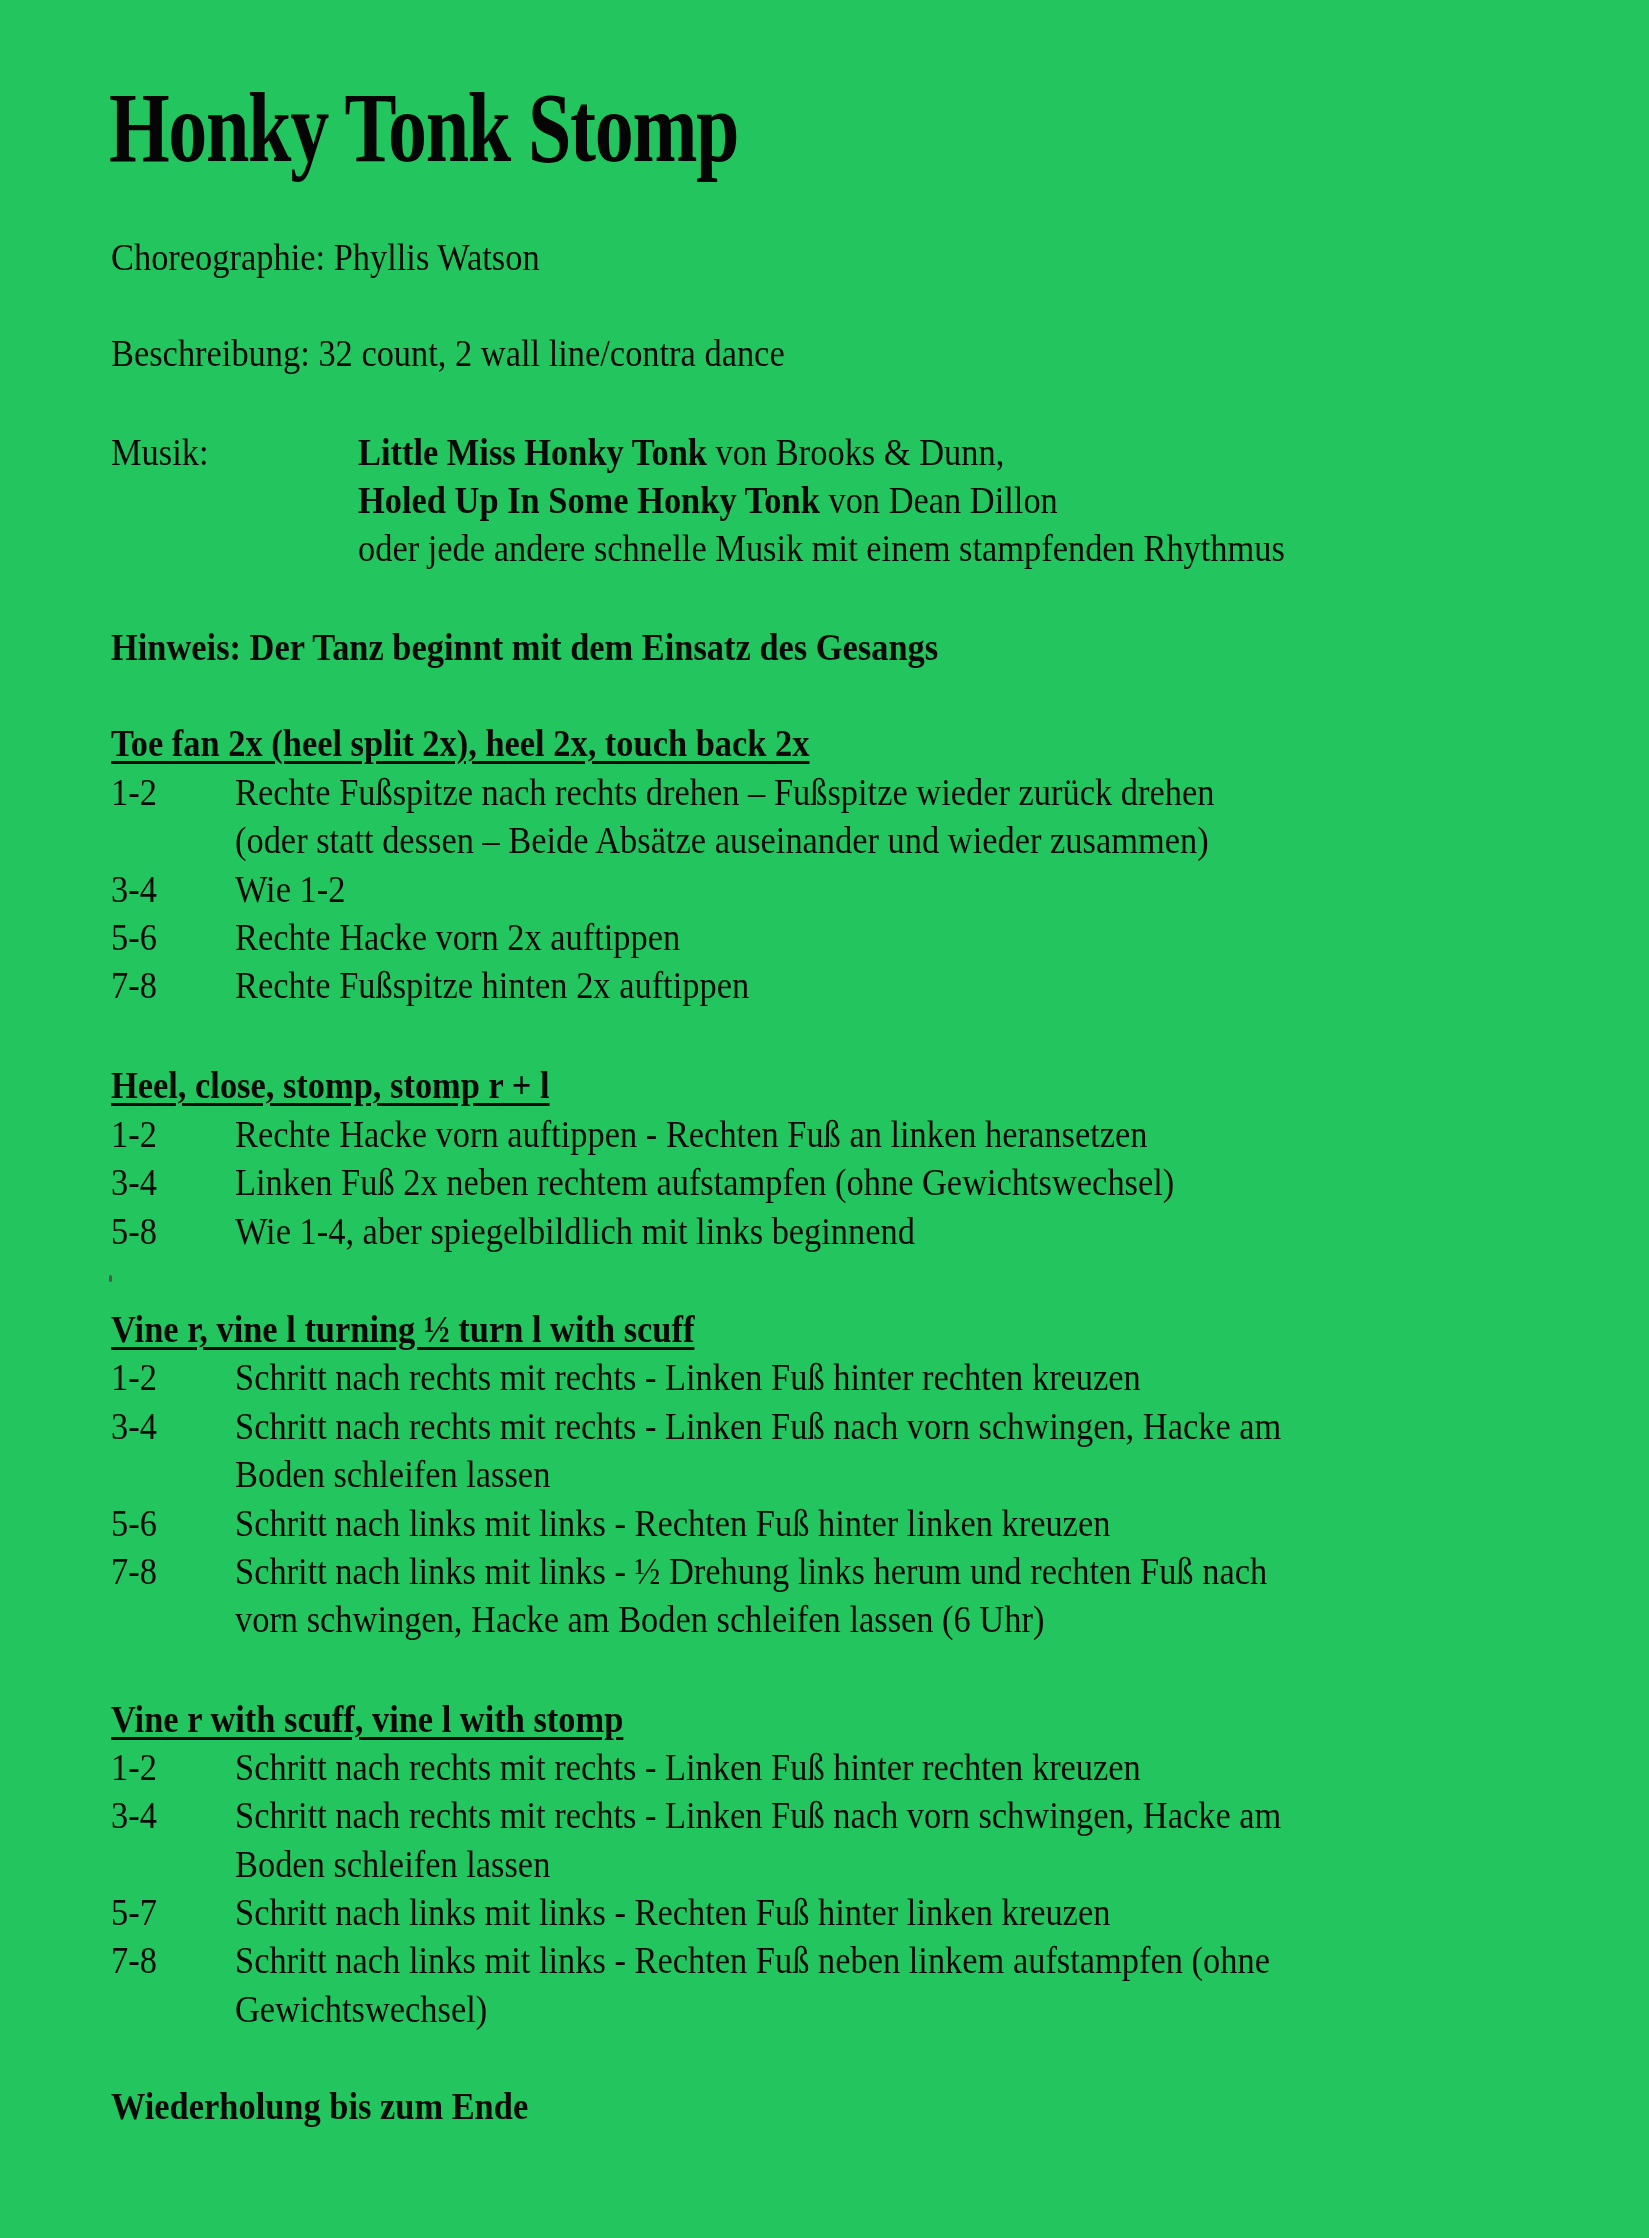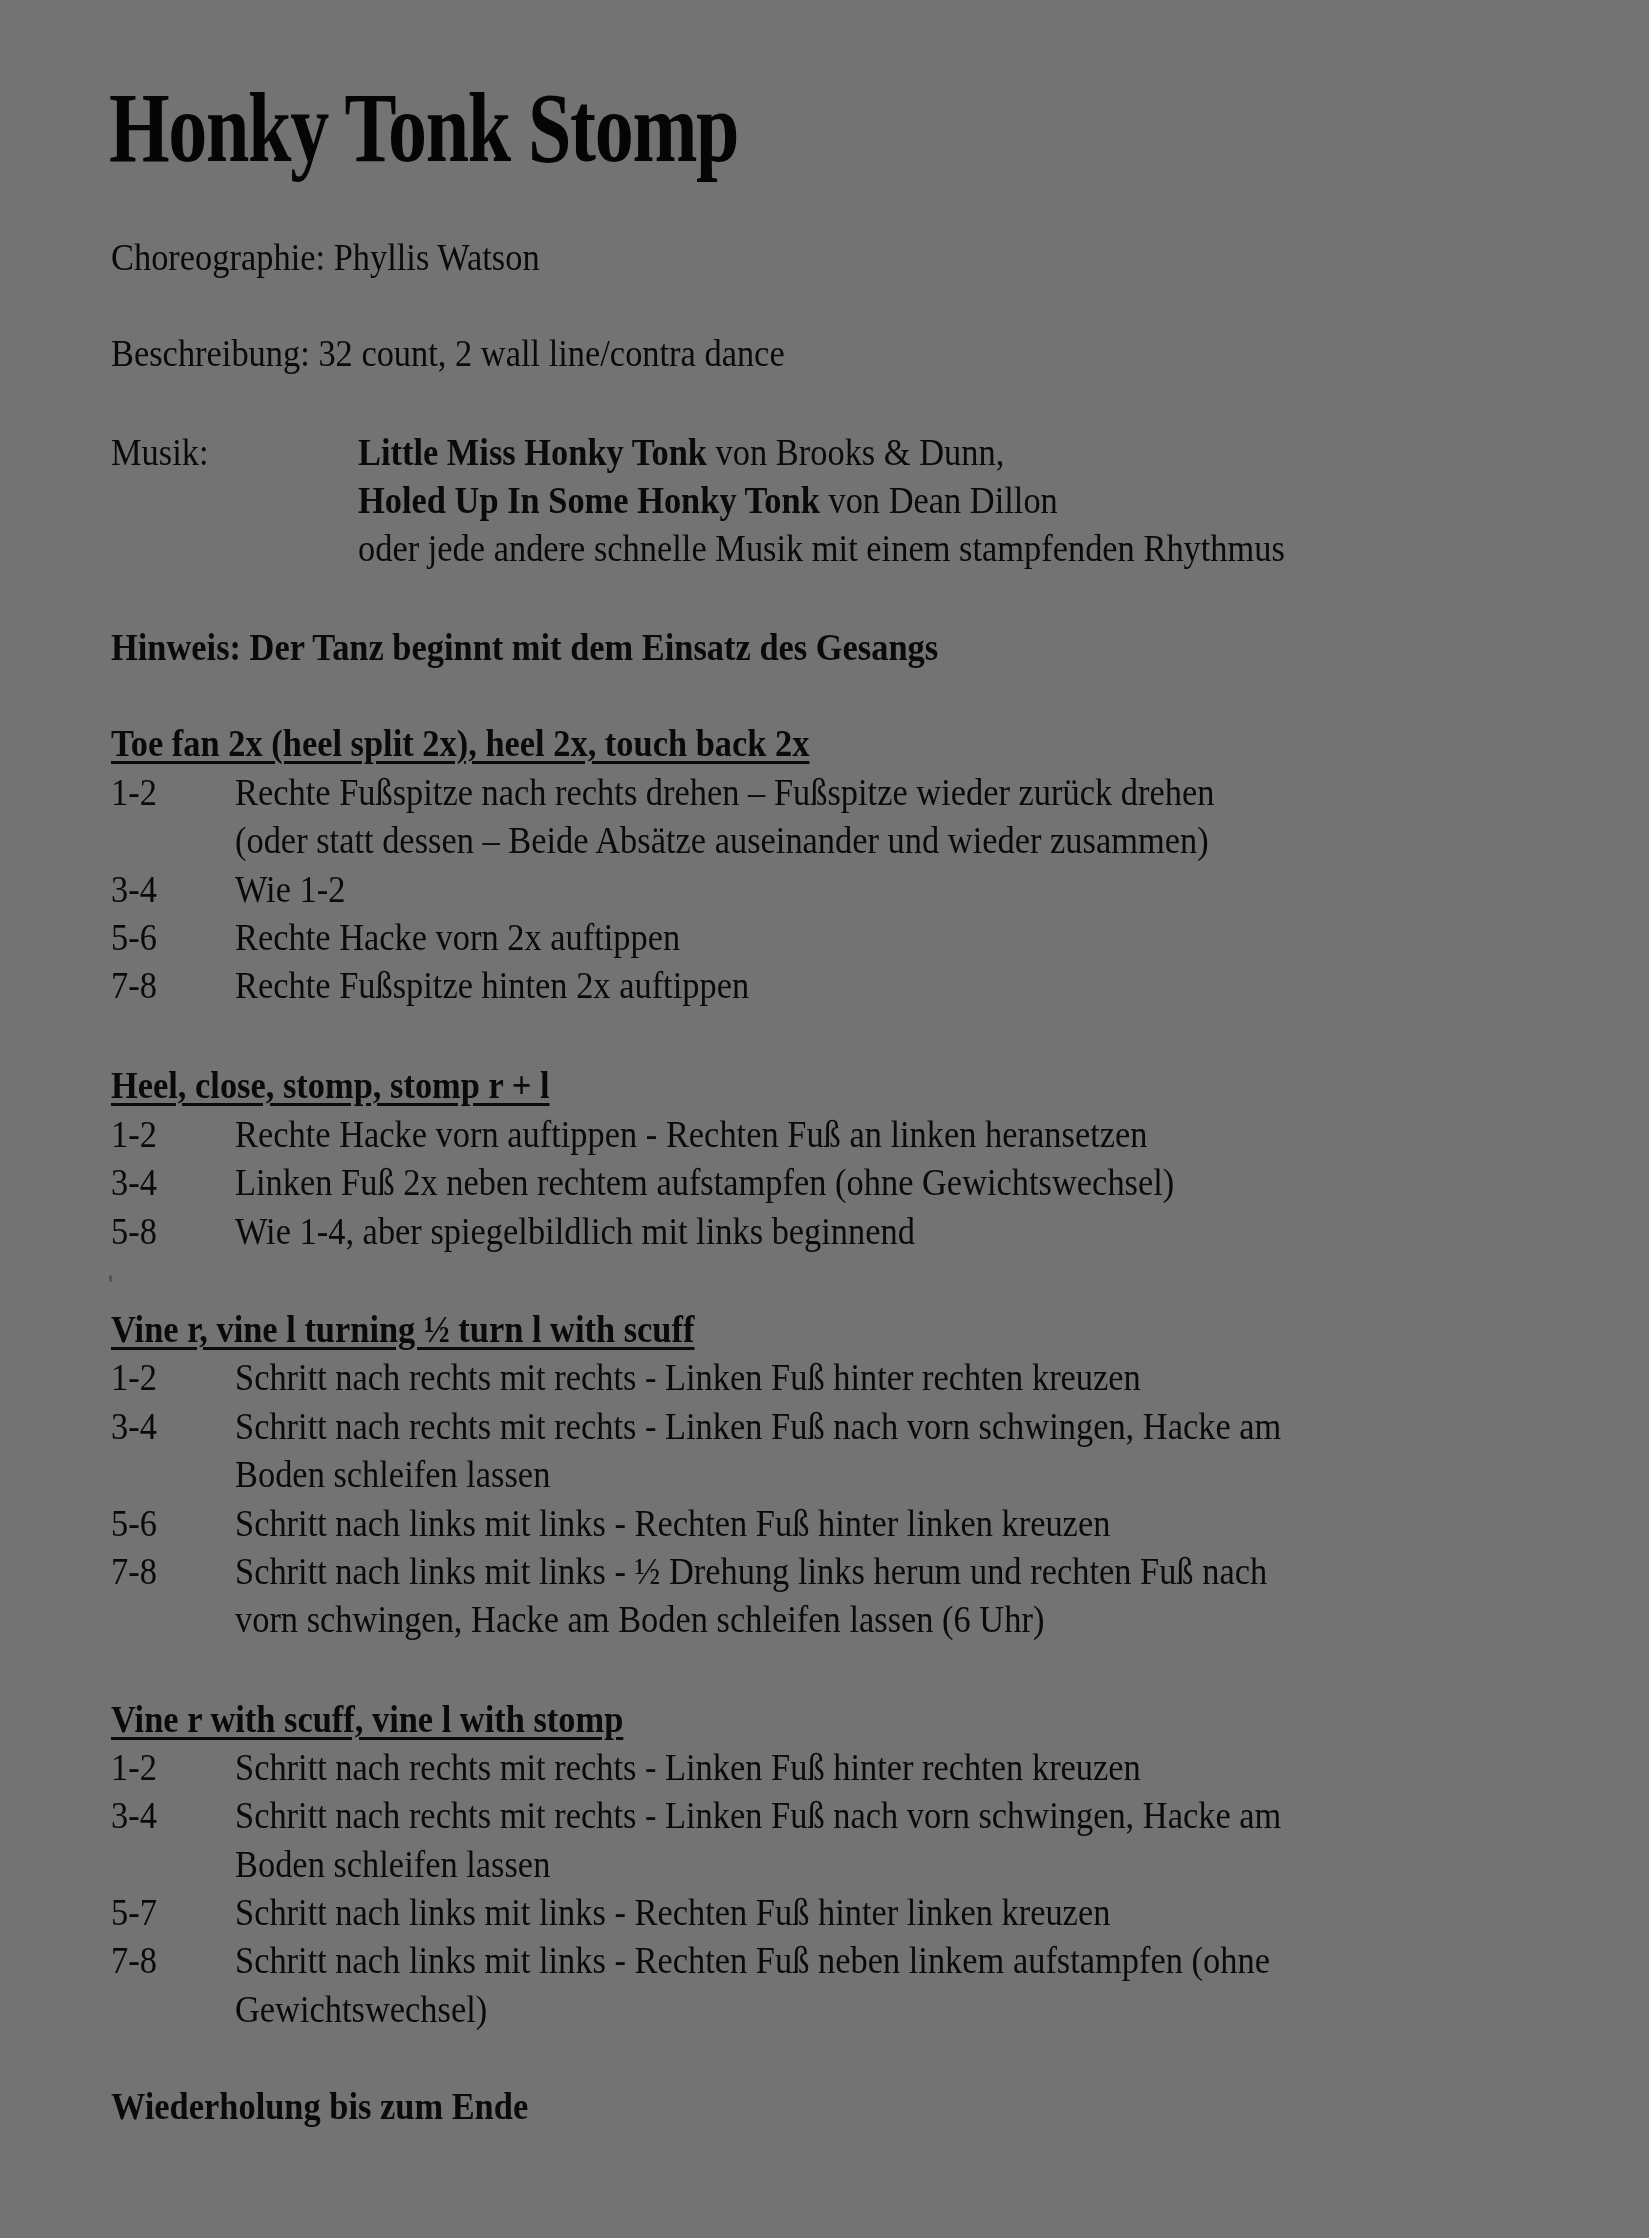--- a/index.html
+++ b/index.html
@@ -13,21 +13,21 @@
     position: relative;
     overflow: hidden;
     font-family: "Liberation Serif", "DejaVu Serif", serif;
     color: #0a0a0a;
   }
   .page {
     position: absolute;
     left: 0; top: 0;
     width: 1650px;
     height: 2239px;
-    background: #737373;
+    background: #22c55e;
   }
   .title {
     position: absolute;
     left: 109px;
     top: 78px;
     font-family: "Liberation Serif", "DejaVu Serif", serif;
     font-weight: bold;
     font-size: 100px;
     line-height: 1;
     letter-spacing: -1.7px;

